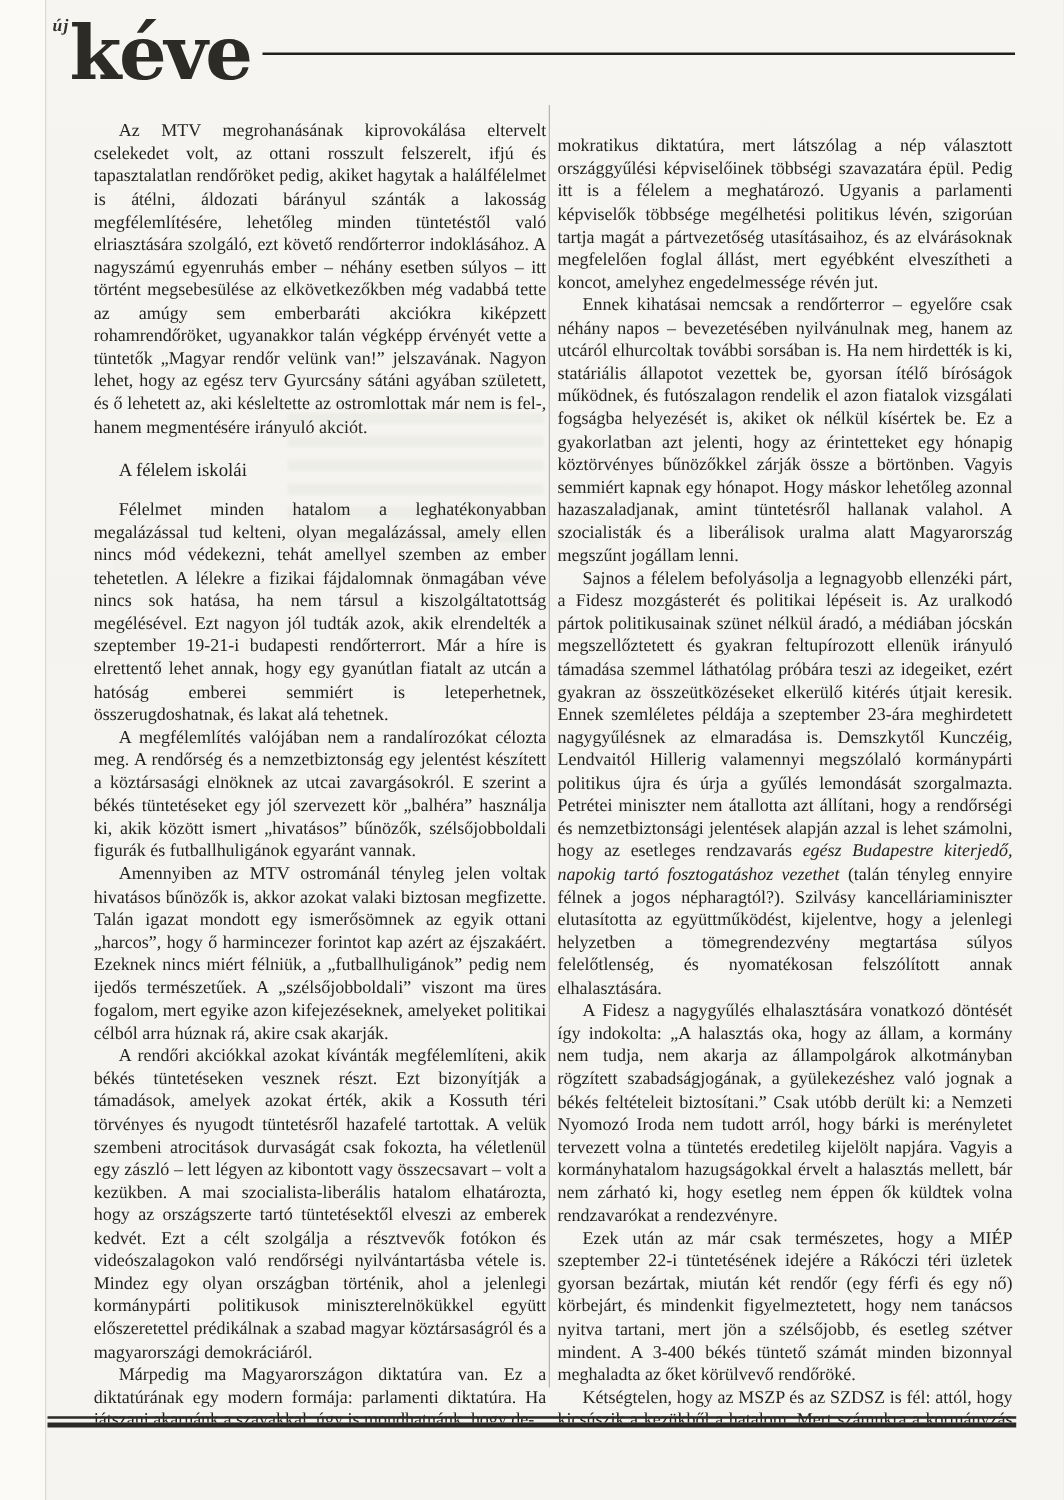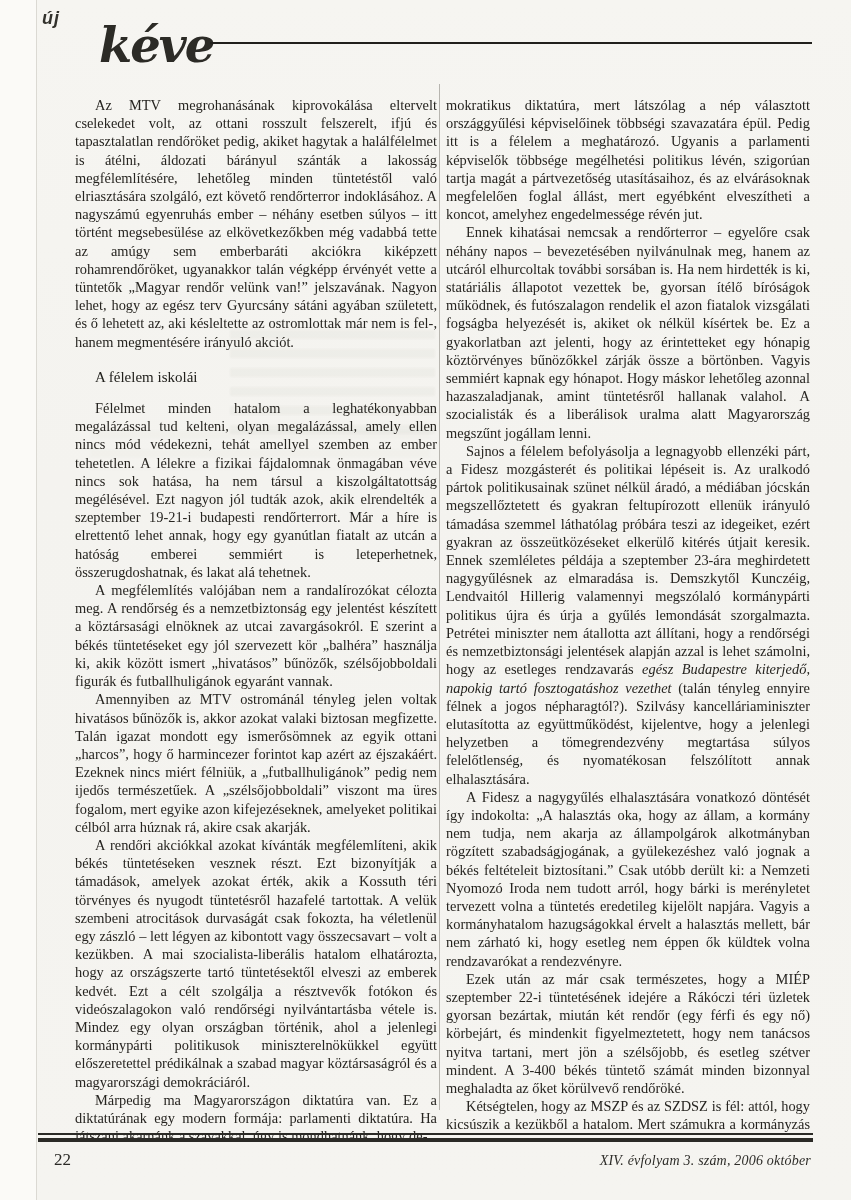--- a/index.html
+++ b/index.html
@@ -25,49 +25,48 @@
     position:absolute;
     background:repeating-linear-gradient(180deg, rgba(90,100,80,0.10) 0 9px, rgba(0,0,0,0) 9px 19px);
     filter:blur(1.2px);
     opacity:.45;
     pointer-events:none;
   }
   
   .masthead{position:absolute;left:42px;top:8px;width:770px;height:60px;}
   .logo{position:absolute;left:0;top:0;white-space:nowrap;}
   .logo-prefix{
-    font-family:Liberation Sans, sans-serif;
+    font-family:Liberation Serif, serif;
     font-style:italic;font-weight:bold;
-    font-size:18px;color:#33322d;
+    font-size:14px;color:#33322d;
     vertical-align:38px;letter-spacing:1px;
   }
   .logo-name{
     font-family:"DejaVu Serif", serif;
-    font-style:italic;font-weight:bold;
-    font-size:48px;color:#2c2b26;
+    font-weight:bold;
+    font-size:60px;color:#2c2b26;
     letter-spacing:-2px;
-    margin-left:39px;
   }
   .masthead-rule{
     position:absolute;left:168px;right:0;top:34px;height:2px;background:#21201c;
   }
   
   .col{
     position:absolute;top:96px;height:1042px;overflow:hidden;
     font-size:14.4px;line-height:18.2px;text-align:justify;
     color:#262420;
   }
   .col-left{left:75px;width:362px;}
   .col-right{left:446px;width:364px;}
   .col-divider{
     position:absolute;left:439px;top:84px;width:1px;height:1026px;
     background:#b7b5af;
   }
   .col p{margin:0;text-indent:20px;}
-  .col p.no-indent{text-indent:0;}
+  .col p.no-indent{text-indent:0;margin-top:12px;}
   .col h3{
     margin:17px 0 13px 0;
     font-size:15px;font-weight:normal;
     text-indent:20px;text-align:left;
     color:#21201c;
   }
   .col em{font-style:italic;}
   
   .footer-rule{
     position:absolute;left:38px;top:1133px;width:775px;height:3px;
@@ -121,18 +120,14 @@
         <p>Ennek kihatásai nemcsak a rendőrterror – egyelőre csak néhány napos – bevezetésében nyilvánulnak meg, hanem az utcáról elhurcoltak további sorsában is. Ha nem hirdették is ki, statáriális állapotot vezettek be, gyorsan ítélő bíróságok működnek, és futószalagon rendelik el azon fiatalok vizsgálati fogságba helyezését is, akiket ok nélkül kísértek be. Ez a gyakorlatban azt jelenti, hogy az érintetteket egy hónapig köztörvényes bűnözőkkel zárják össze a börtönben. Vagyis semmiért kapnak egy hónapot. Hogy máskor lehetőleg azonnal hazaszaladjanak, amint tüntetésről hallanak valahol. A szocialisták és a liberálisok uralma alatt Magyarország megszűnt jogállam lenni.</p>
         <p><span>Sajnos a félelem befolyásolja a legnagyobb ellenzéki párt, a Fidesz mozgásterét és politikai lépéseit is. Az uralkodó pártok politikusainak szünet nélkül áradó, a médiában jócskán megszellőztetett és gyakran feltupírozott ellenük irányuló támadása szemmel láthatólag próbára teszi az idegeiket, ezért gyakran az összeütközéseket elkerülő kitérés útjait keresik. Ennek szemléletes példája a szeptember 23-ára meghirdetett nagygyűlésnek az elmaradása is. Demszkytől Kunczéig, Lendvaitól Hillerig valamennyi megszólaló kormánypárti politikus újra és úrja a gyűlés lemondását szorgalmazta. Petrétei miniszter nem átallotta azt állítani, hogy a rendőrségi és nemzetbiztonsági jelentések alapján azzal is lehet számolni, hogy az esetleges rendzavarás </span><em>egész Budapestre kiterjedő, napokig tartó fosztogatáshoz vezethet</em><span> (talán tényleg ennyire félnek a jogos népharagtól?). Szilvásy kancelláriaminiszter elutasította az együttműködést, kijelentve, hogy a jelenlegi helyzetben a tömegrendezvény megtartása súlyos felelőtlenség, és nyomatékosan felszólított annak elhalasztására.</span></p>
         <p>A Fidesz a nagygyűlés elhalasztására vonatkozó döntését így indokolta: „A halasztás oka, hogy az állam, a kormány nem tudja, nem akarja az állampolgárok alkotmányban rögzített szabadságjogának, a gyülekezéshez való jognak a békés feltételeit biztosítani.” Csak utóbb derült ki: a Nemzeti Nyomozó Iroda nem tudott arról, hogy bárki is merényletet tervezett volna a tüntetés eredetileg kijelölt napjára. Vagyis a kormányhatalom hazugságokkal érvelt a halasztás mellett, bár nem zárható ki, hogy esetleg nem éppen ők küldtek volna rendzavarókat a rendezvényre.</p>
         <p>Ezek után az már csak természetes, hogy a MIÉP szeptember 22-i tüntetésének idejére a Rákóczi téri üzletek gyorsan bezártak, miután két rendőr (egy férfi és egy nő) körbejárt, és mindenkit figyelmeztetett, hogy nem tanácsos nyitva tartani, mert jön a szélsőjobb, és esetleg szétver mindent. A 3-400 békés tüntető számát minden bizonnyal meghaladta az őket körülvevő rendőröké.</p>
         <p>Kétségtelen, hogy az MSZP és az SZDSZ is fél: attól, hogy kicsúszik a kezükből a hatalom. Mert számukra a kormányzás nem az ország érdekeit szolgáló tevékenység, ha-</p>
       </section>
   </main>
 
   <div class="footer-rule"></div>
 
-  <footer class="page-footer">
-    <span class="page-number">22</span>
-    <span class="issue-info">XIV. évfolyam 3. szám, 2006 október</span>
-  </footer>
 
 </div>
 
 </body></html>

